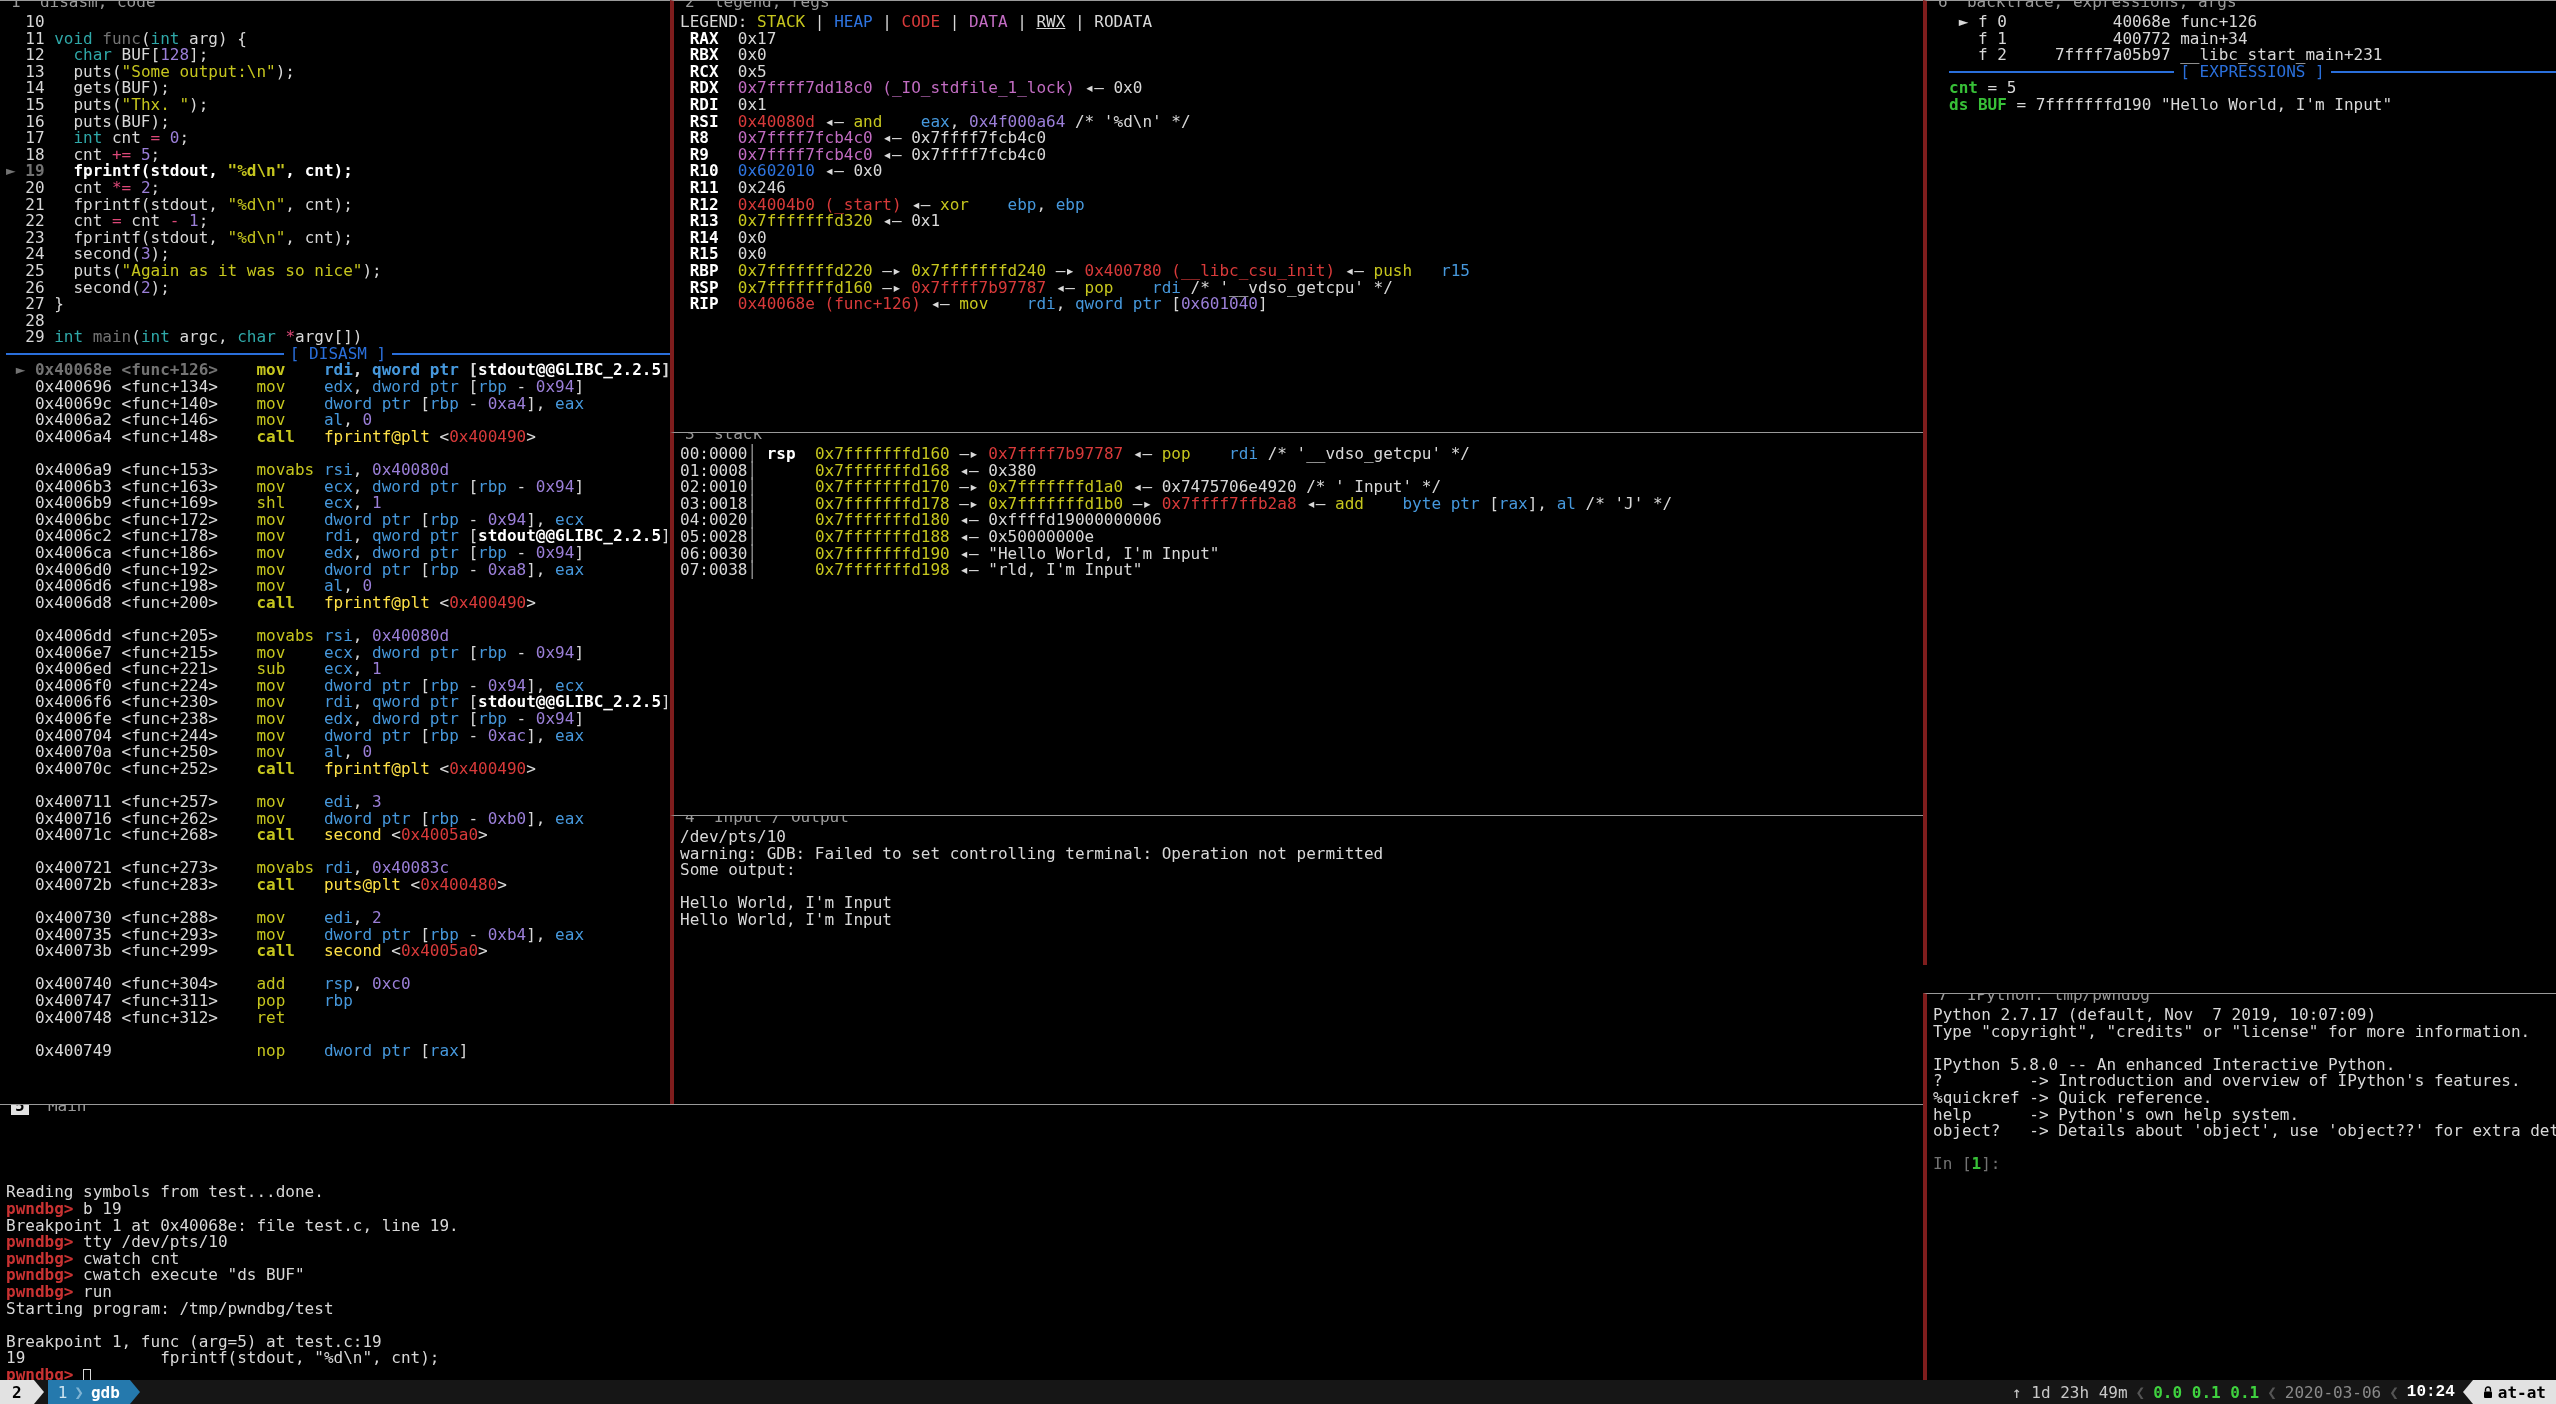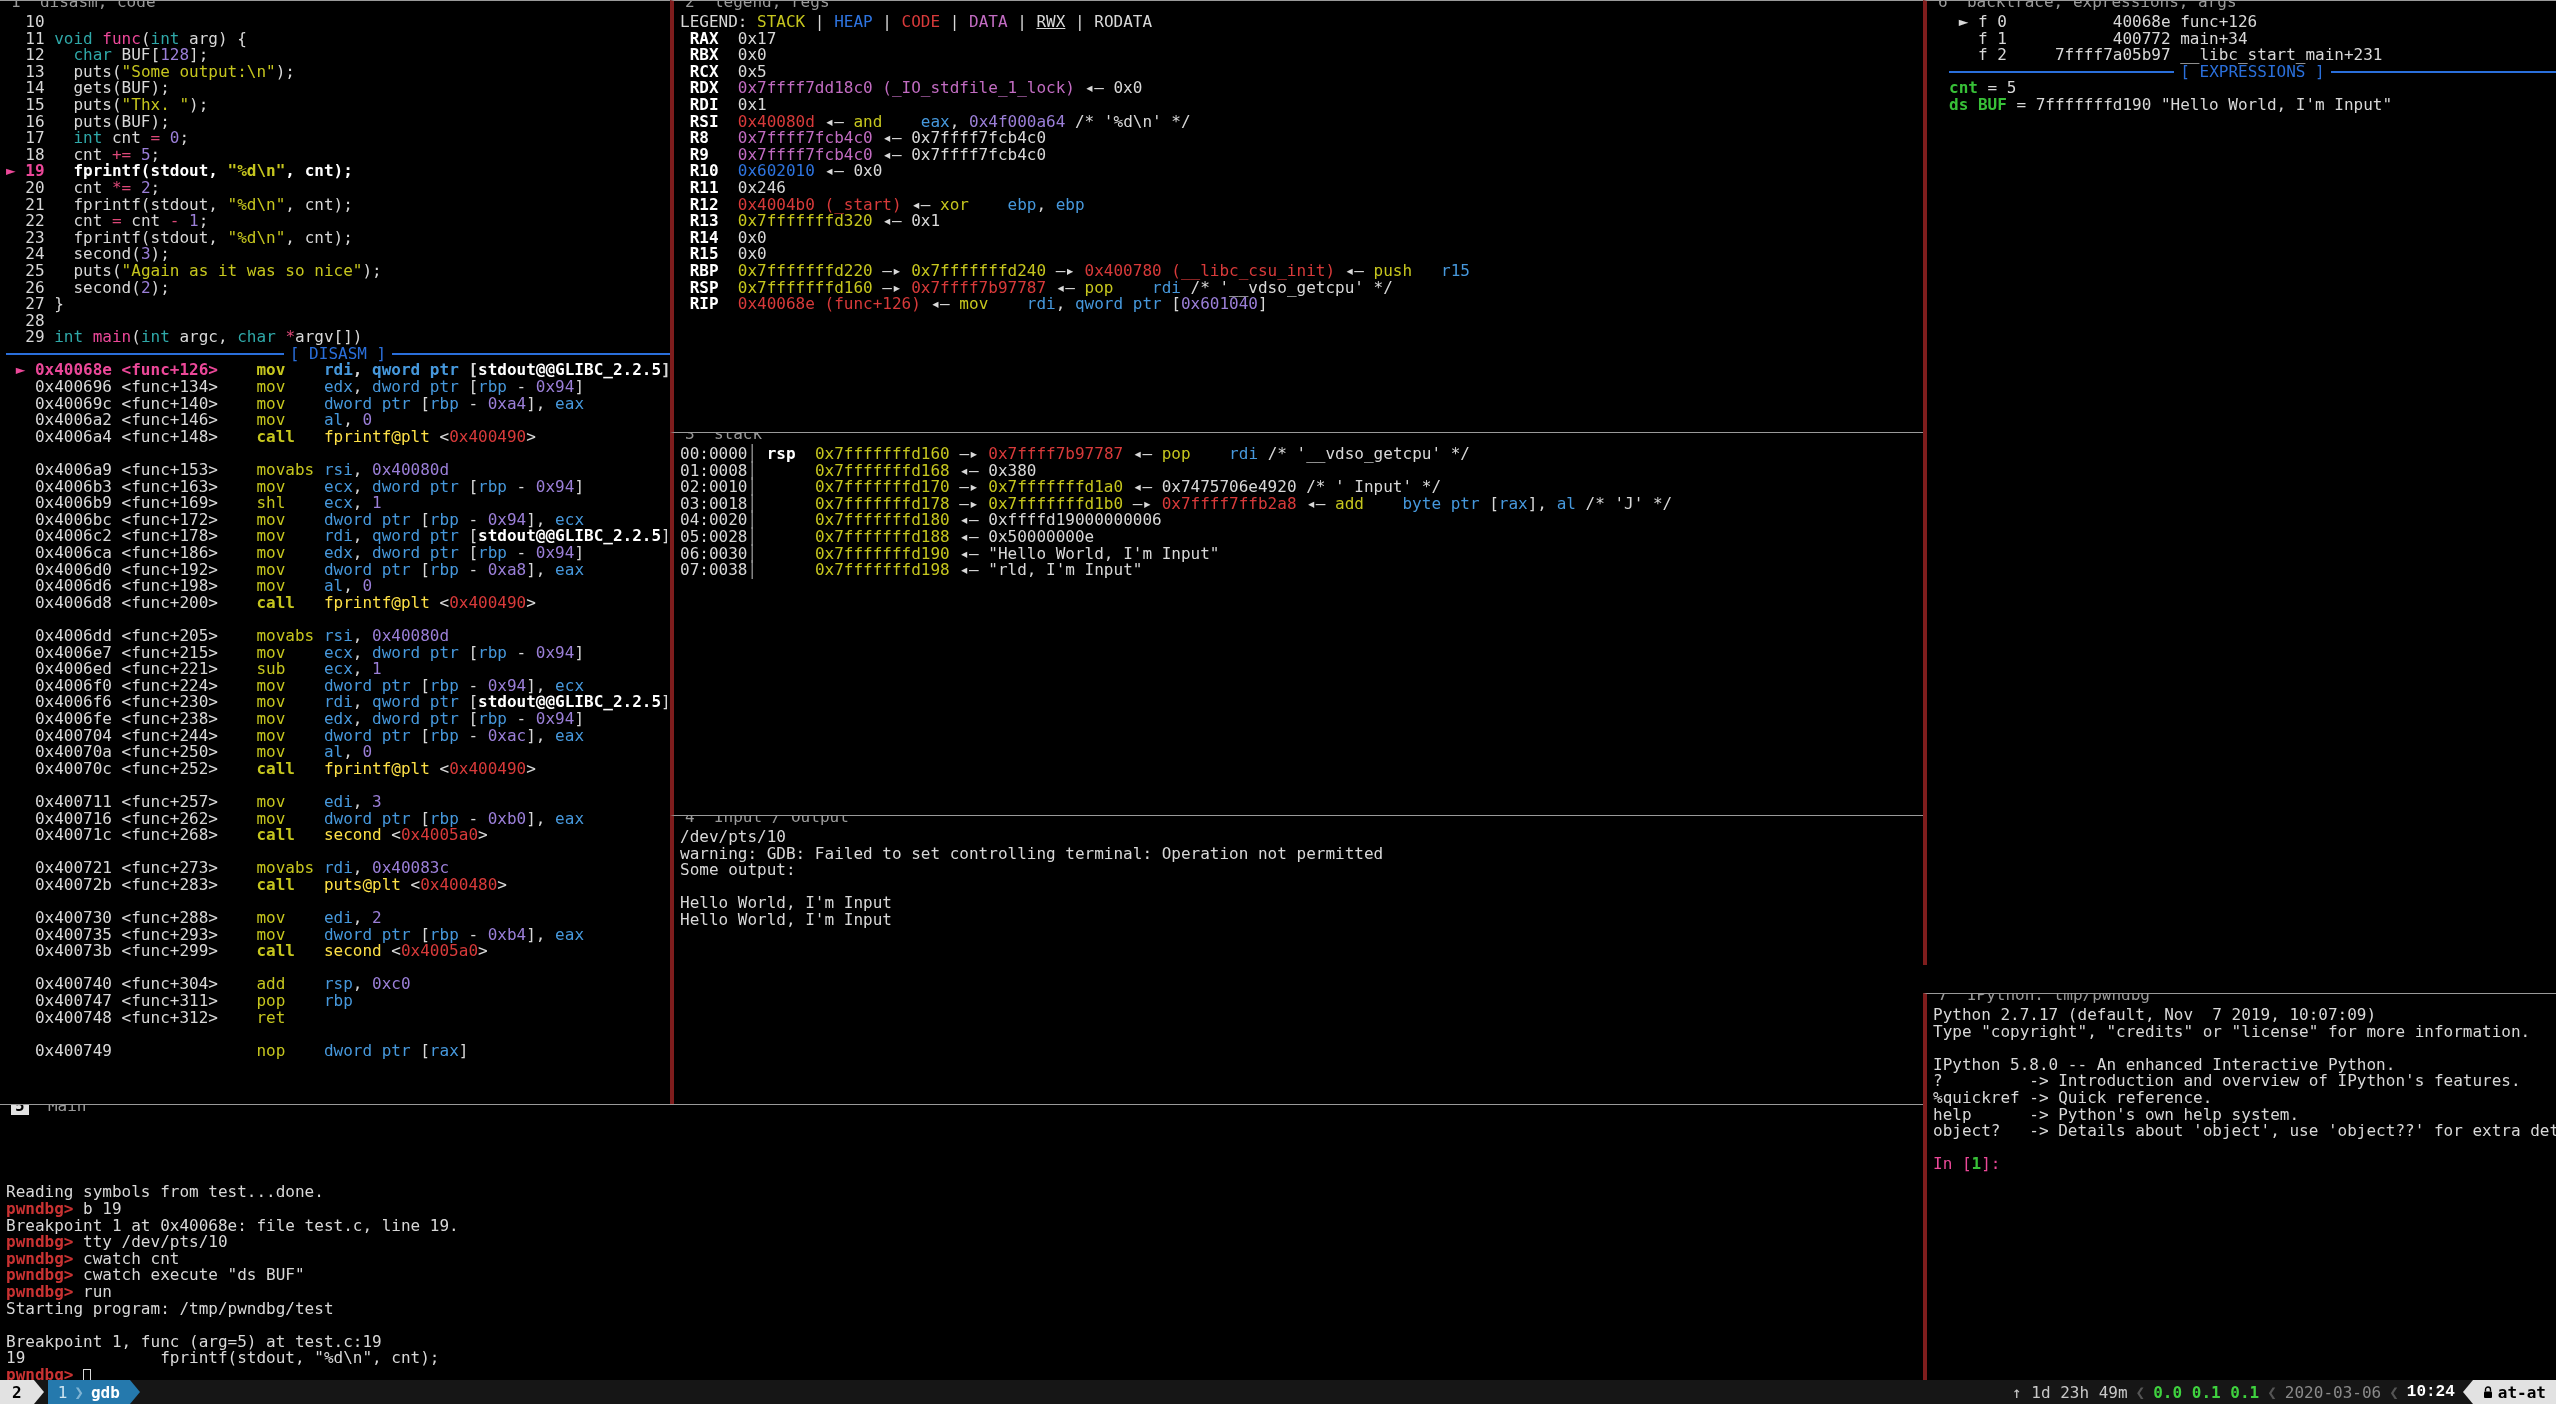--- a/index.html
+++ b/index.html
@@ -17,21 +17,21 @@
   .content { padding:13px 0 0 6px; }
   .row { white-space:pre; height:16.6px; line-height:16.6px; }
   .seprow { display:flex; align-items:center; height:16.6px; line-height:16.6px; color:#2a6fdb; }
   .seprow::before, .seprow::after { content:""; flex:1; border-top:2px solid #2a6fdb; height:0; }
   .seprow span { padding:0 6px; white-space:pre; }
 
   
   .w  { color:#d8d8d8; }
   .W  { color:#ffffff; font-weight:bold; }
   .g  { color:#9a9a9a; }
-  .G  { color:#ec4899; }
+  .G  { color:#737373; }
   .GB { color:#38c138; font-weight:bold; }
   .y  { color:#c6c61e; }
   .Y  { color:#c6c61e; font-weight:bold; }
   .b  { color:#4698dc; }
   .bl { color:#2e74e0; }
   .c  { color:#2fa8a8; }
   .r  { color:#d83a3a; }
   .R  { color:#c93232; font-weight:bold; }
   .m  { color:#c26cc2; }
   .p  { color:#9b7fd8; }

